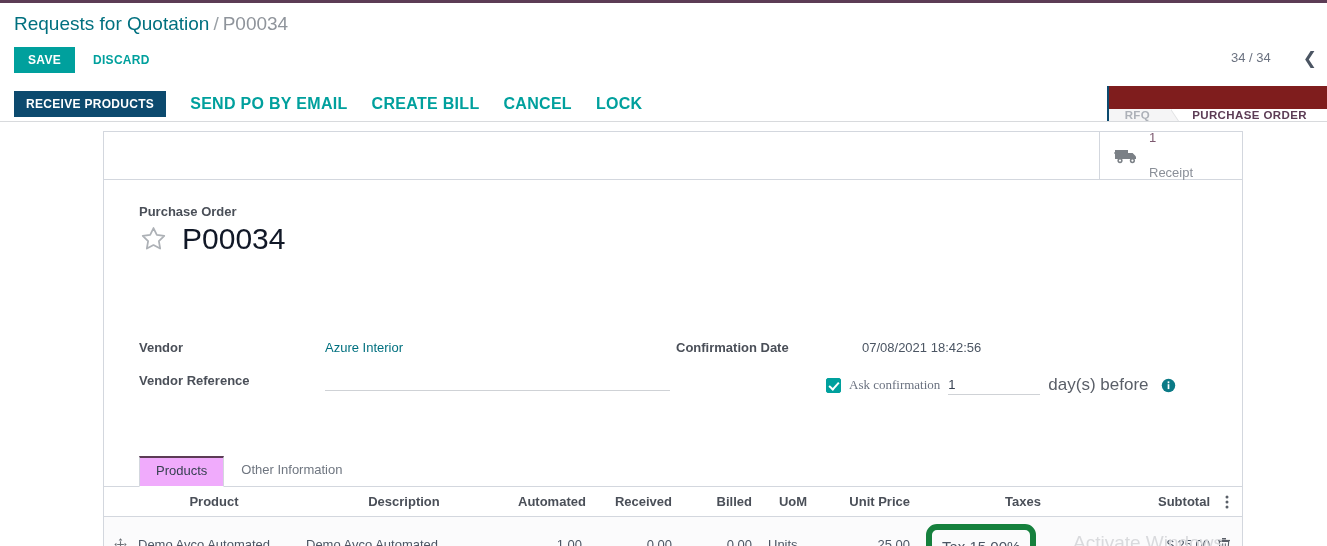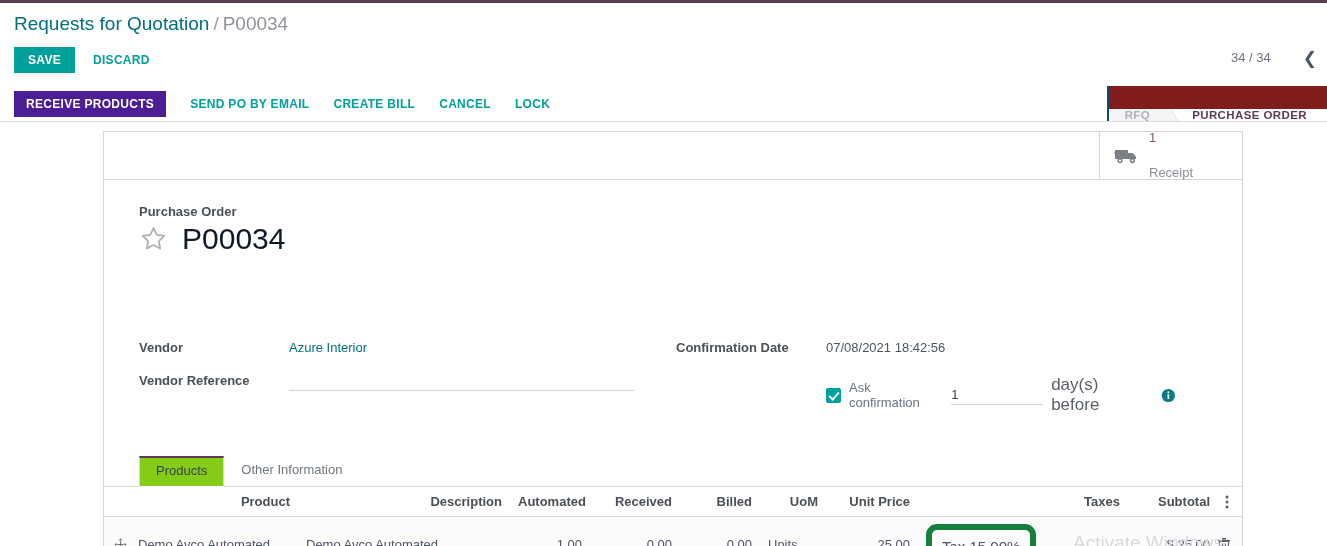--- a/index.html
+++ b/index.html
@@ -68,28 +68,28 @@
     position: absolute; top: 86px; left: 0;
     width: 1327px; height: 36px;
     background: #ffffff;
     border-bottom: 1px solid #d8dadd;
   }
   .actions {
     position: absolute; top: 0; left: 14px;
     height: 36px; display: flex; align-items: center; gap: 0;
   }
   .act-primary {
-    background: #4c1d95; color: #fff;
+    background: #0c4a6e; color: #fff;
     font-size: 12px; font-weight: bold; letter-spacing: .3px;
     padding: 7px 12px; border: none; cursor: pointer;
     line-height: 1; margin-right: 12px;
   }
   .act {
     background: none; border: none;
-    color: #00a09d; font-size: 12px; font-weight: bold;
+    color: #00a09d; font-size: 16px; font-weight: bold;
     letter-spacing: .3px; cursor: pointer;
     padding: 7px 12px; line-height: 1;
   }
 
   
   .statusbar {
     position: absolute; top: 86px; right: 0;
     height: 35px; display: flex; align-items: flex-end;
     background: #7f1d1d;
     border-left: 2px solid #0c4a6e;
@@ -169,21 +169,21 @@
   .star-ico { display: block; cursor: pointer; }
   .rec-name {
     font-size: 30px; color: #111827; font-weight: normal;
     line-height: 1;
   }
 
   
   .grp-left  { position: absolute; top: 158px; left: 35px; width: 495px; }
   .grp-right { position: absolute; top: 158px; left: 572px; width: 500px; }
 
-  .frow { display: flex; align-items: flex-start; min-height: 25px; }
+  .frow { display: flex; align-items: flex-start; min-height: 25px; gap: 36px; }
   .flabel {
     flex: 0 0 150px;
     font-size: 13px; font-weight: bold; color: #4a4f58;
     padding-top: 2px;
   }
   .grp-right .flabel { flex: 0 0 150px; }
   .fval { flex: 1; font-size: 13px; color: #4b5563; padding-top: 2px; }
   .fval.link { color: #00707f; cursor: pointer; }
 
   .underline-input {
@@ -221,21 +221,21 @@
     width: 15px; height: 15px; flex: 0 0 15px;
     background: #00a09d; border: 1px solid #00a09d;
     border-radius: 2px; position: relative; cursor: pointer;
   }
   .chk::after {
     content: ""; position: absolute;
     left: 4px; top: 1px; width: 4px; height: 8px;
     border: solid #fff; border-width: 0 2px 2px 0;
     transform: rotate(42deg);
   }
-  .ask-lbl { font-size: 13px; color: #6b7280; }
+  .ask-lbl { font-size: 13px; color: #6b7280; font-family: Liberation Serif, serif; }
   .days-input {
     width: 92px; height: 19px;
     border: none; border-bottom: 1px solid #cfd2d6;
     background: transparent;
     font-family: "Liberation Sans", sans-serif;
     font-size: 13px; color: #374151; outline: none;
     padding: 0 0 1px 0;
   }
   .days-after { font-size: 17px; color: #5a5f68; }
   .info-ico { cursor: pointer; display: block; margin-left: 4px; }
@@ -249,33 +249,33 @@
     height: 31px;
   }
   .tab {
     font-size: 13px; color: #6f7680;
     padding: 7px 16px 7px; cursor: pointer;
     background: transparent; border: 1px solid transparent;
     line-height: 1.15; white-space: nowrap;
   }
   .tab.active {
     color: #374151;
-    background: #84cc16;
+    background: #f0abfc;
     border: 1px solid #d3d7de;
     border-bottom-color: #fff;
     border-top: 2px solid #5c3c55;
     margin-bottom: -1px;
     padding-top: 6px;
   }
 
   
   table.lines { width: 1138px; border-collapse: collapse; table-layout: fixed; }
   table.lines th {
     font-size: 13px; font-weight: bold; color: #4a4f58;
-    padding: 7px 8px; text-align: right;
+    padding: 7px 8px; text-align: center;
     border-bottom: 1px solid #d3d7de;
     background: #fff; white-space: nowrap;
   }
   table.lines td {
     font-size: 13px; color: #4b5563;
     padding: 7px 8px; text-align: left;
     border-bottom: 1px solid #e6e8eb;
     white-space: nowrap; overflow: hidden;
   }
   tr.line-row td { background: #fbfbfc; }

